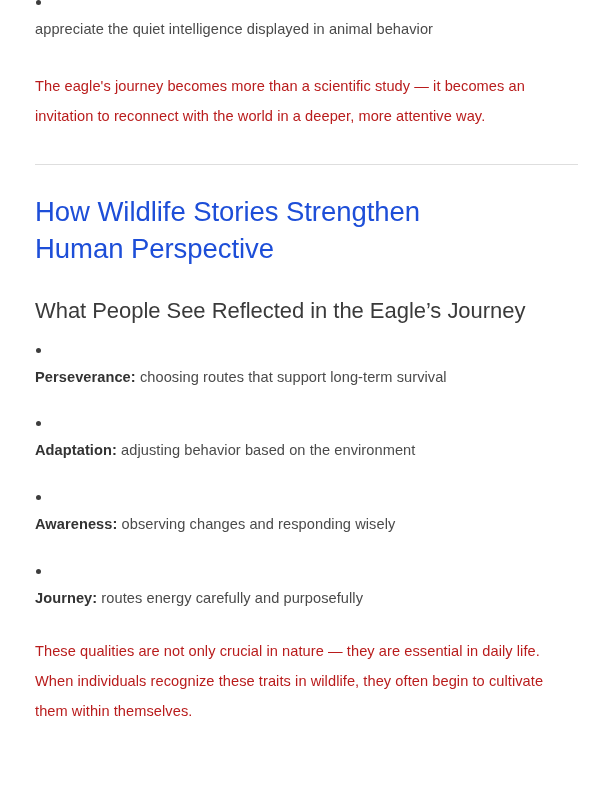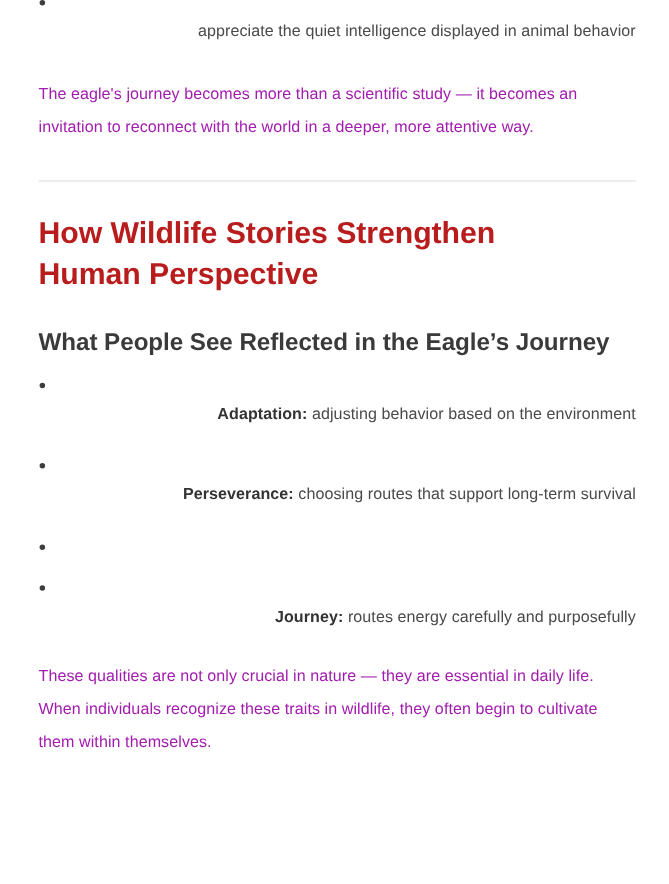--- a/index.html
+++ b/index.html
@@ -36,21 +36,20 @@
 
   
   .bullet-list {
     list-style: none;
     margin: 0;
     padding: 0;
   }
   .bullet-item {
     margin: 0 0 32px 0;
     padding: 0;
-    text-align: right;
   }
   .bullet-item:last-child { margin-bottom: 0; }
 
   .bullet-marker {
     display: block;
     width: 5px;
     height: 5px;
     border-radius: 50%;
     background: #3d3d3d;
     margin: 0 0 13px 1px;
@@ -65,54 +64,54 @@
   }
   .bullet-text .lead {
     font-weight: bold;
     color: #333333;
   }
 
   
   .para {
     font-size: 14.6px;
     line-height: 2.06;
-    color: #a21caf;
+    color: #b91c1c;
     margin: 0;
     letter-spacing: 0.005em;
   }
 
   .gap-top-1 { margin-top: 29px; }
   .gap-top-2 { margin-top: 26px; }
   .gap-top-3 { margin-top: 22px; }
 
   
   .divider {
     border: 0;
     border-top: 1px solid #dedede;
     margin: 33px 0 0 0;
     width: 543px;
   }
 
   
   .h2 {
     font-family: "Liberation Sans Narrow", "Liberation Sans", sans-serif;
     font-stretch: condensed;
-    font-weight: bold;
+    font-weight: normal;
     font-size: 27.5px;
     line-height: 1.37;
-    color: #b91c1c;
+    color: #1d4ed8;
     margin: 28px 0 0 0;
     letter-spacing: -0.002em;
     max-width: 480px;
   }
 
   .h3 {
     font-family: "Liberation Sans Narrow", "Liberation Sans", sans-serif;
     font-stretch: condensed;
-    font-weight: bold;
+    font-weight: normal;
     font-size: 22px;
     line-height: 1.3;
     color: #3a3a3a;
     margin: 29px 0 0 0;
     letter-spacing: -0.002em;
   }
 </style>
 </head>
 <body>
 
@@ -132,28 +131,29 @@
   <hr class="divider">
 
   <h2 class="h2">How Wildlife Stories Strengthen Human Perspective</h2>
 
 
   <h3 class="h3">What People See Reflected in the Eagle’s Journey</h3>
 
   <ul class="bullet-list gap-top-3">
     <li class="bullet-item">
       <span class="bullet-marker"></span>
+      <span class="bullet-text"><span class="lead">Perseverance:</span><span> choosing routes that support long-term survival</span></span>
+    </li>
+    <li class="bullet-item">
+      <span class="bullet-marker"></span>
       <span class="bullet-text"><span class="lead">Adaptation:</span><span> adjusting behavior based on the environment</span></span>
     </li>
     <li class="bullet-item">
       <span class="bullet-marker"></span>
-      <span class="bullet-text"><span class="lead">Perseverance:</span><span> choosing routes that support long-term survival</span></span>
-    </li>
-    <li class="bullet-item">
-      <span class="bullet-marker"></span>
+      <span class="bullet-text"><span class="lead">Awareness:</span><span> observing changes and responding wisely</span></span>
     </li>
     <li class="bullet-item">
       <span class="bullet-marker"></span>
       <span class="bullet-text"><span class="lead">Journey:</span><span> routes energy carefully and purposefully</span></span>
     </li>
   </ul>
 
   <p class="para gap-top-2">These qualities are not only crucial in nature — they are essential in daily life. When individuals recognize these traits in wildlife, they often begin to cultivate them within themselves.</p>
 
 </article>

